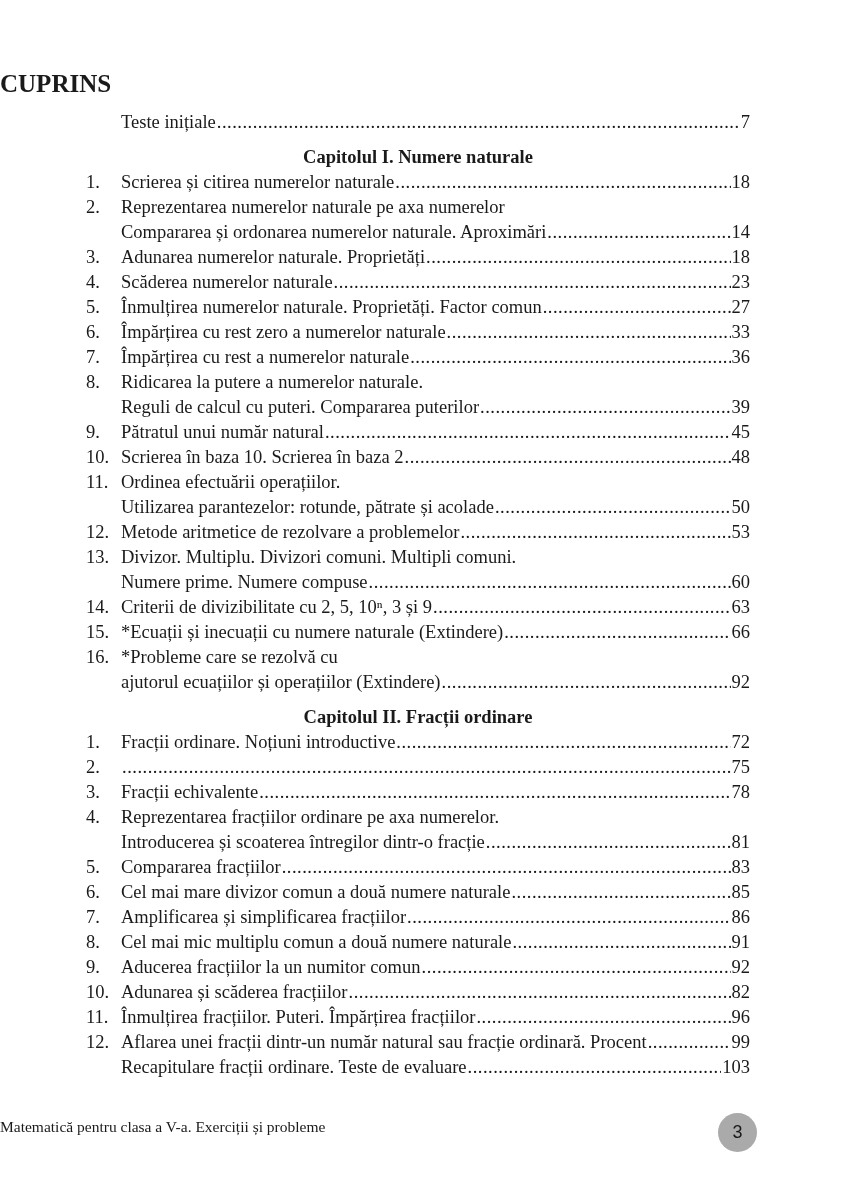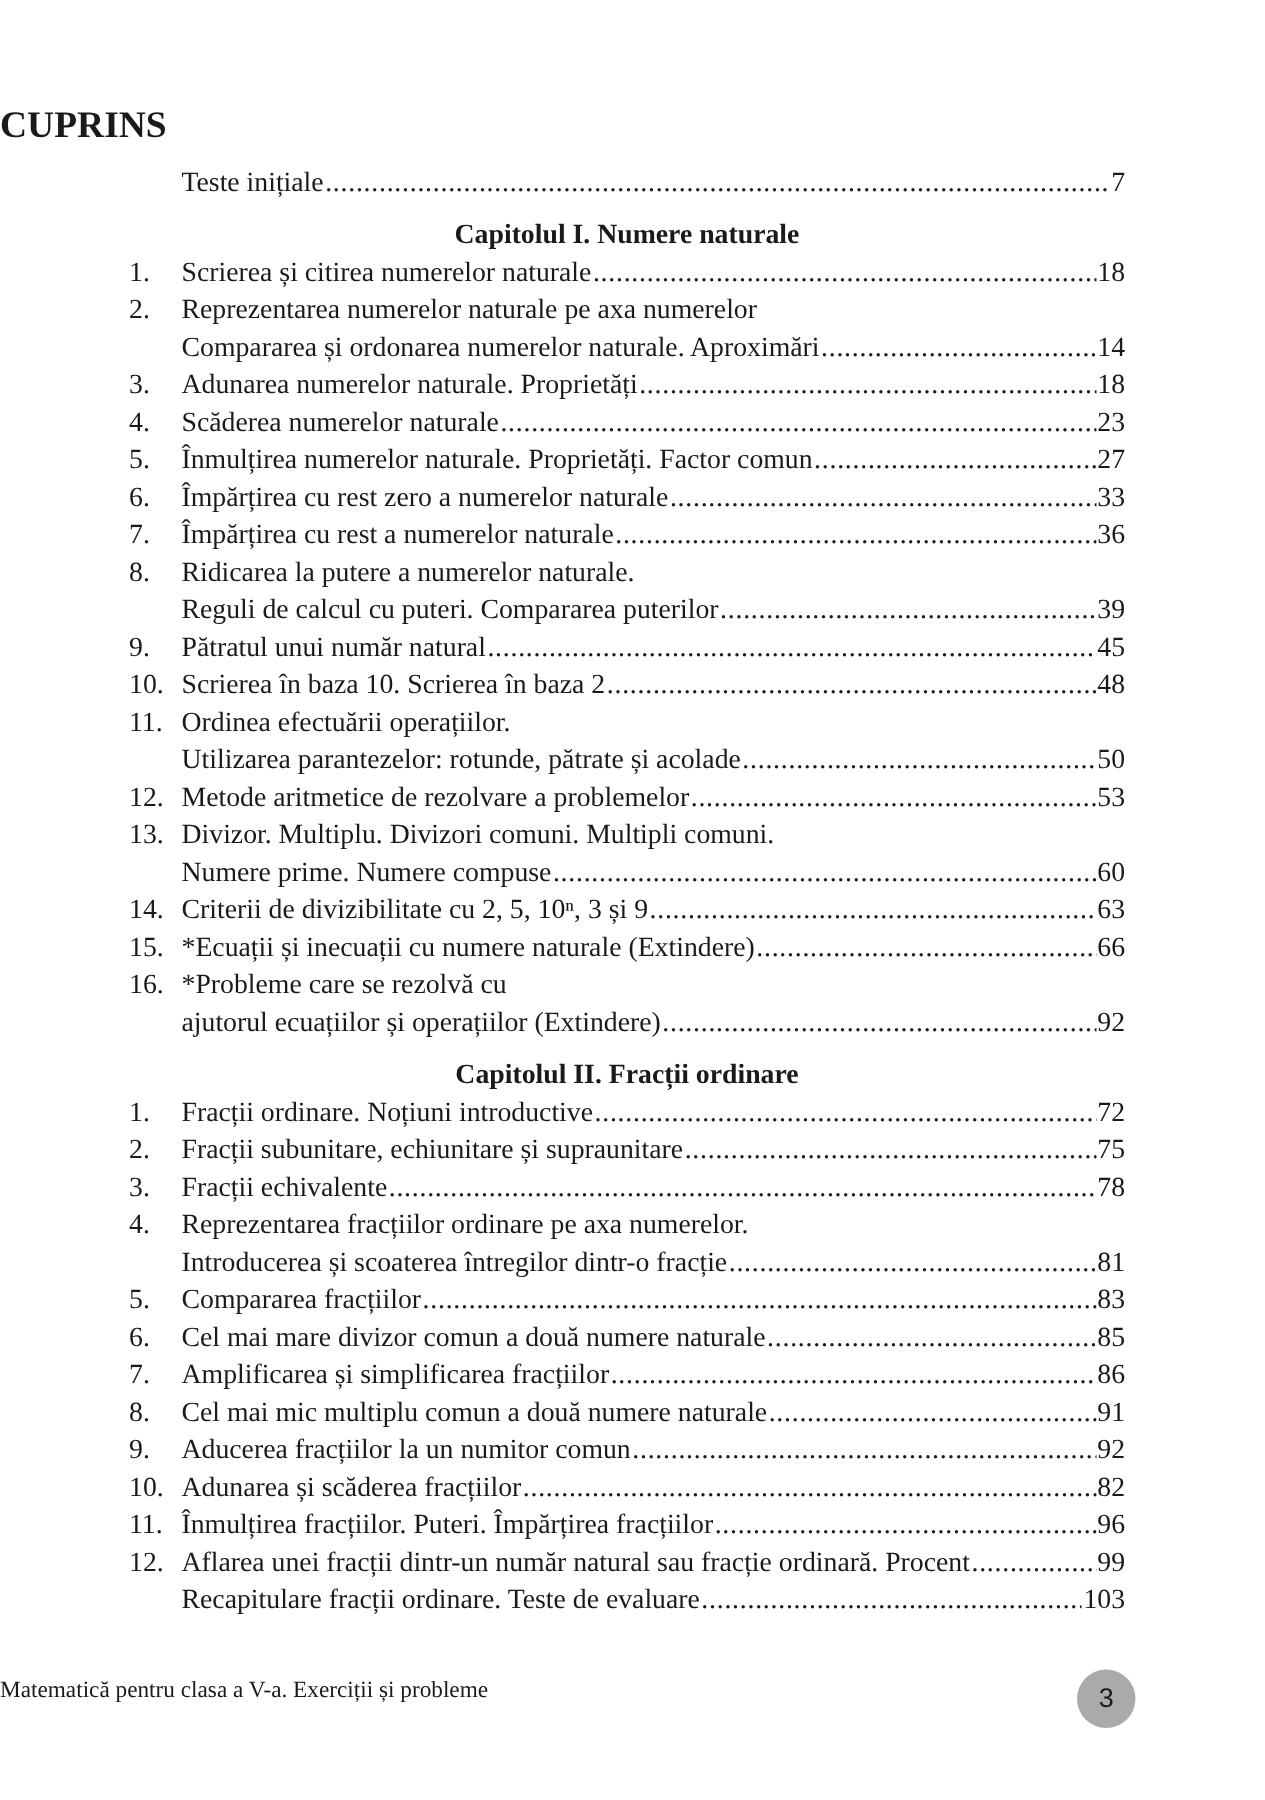--- a/index.html
+++ b/index.html
@@ -152,21 +152,20 @@
       </div>
       <div class="chap">Capitolul II. Fracții ordinare</div>
       <div class="row">
         <span class="num">1.</span>
         <span class="text">Fracții ordinare. Noțiuni introductive</span>
         <span class="dots"></span>
         <span class="page">72</span>
       </div>
       <div class="row">
         <span class="num">2.</span>
-        <span class="text">Fracții subunitare, echiunitare și supraunitare</span>
         <span class="dots"></span>
         <span class="page">75</span>
       </div>
       <div class="row">
         <span class="num">3.</span>
         <span class="text">Fracții echivalente</span>
         <span class="dots"></span>
         <span class="page">78</span>
       </div>
       <div class="row">

